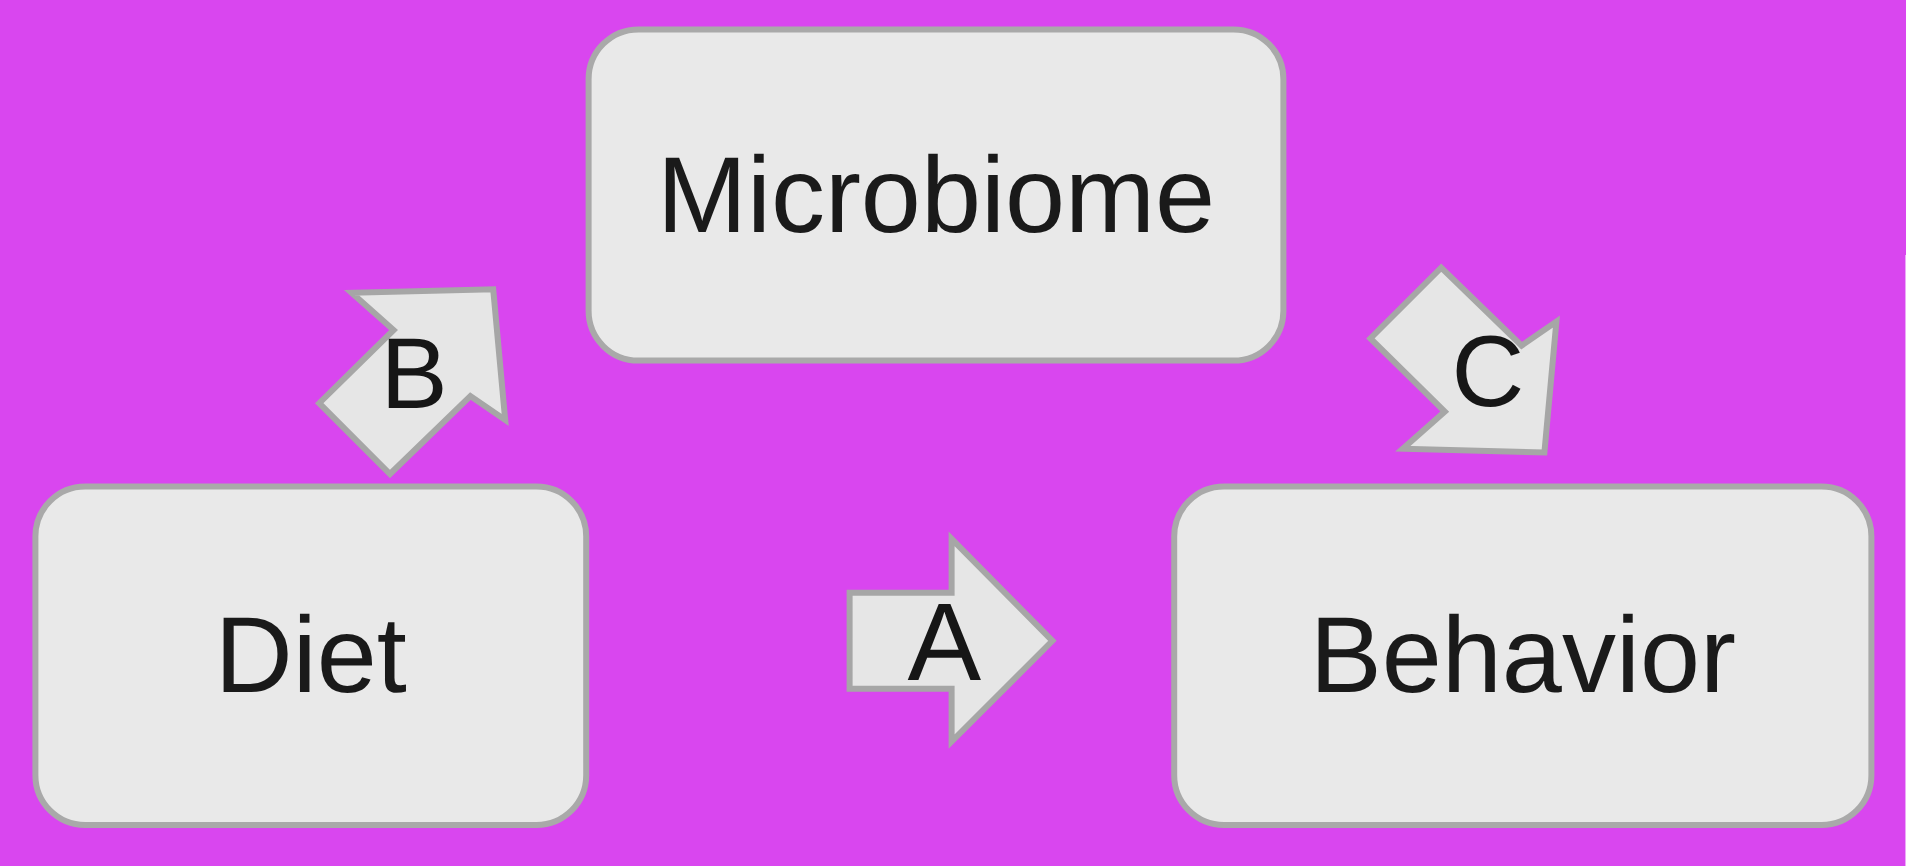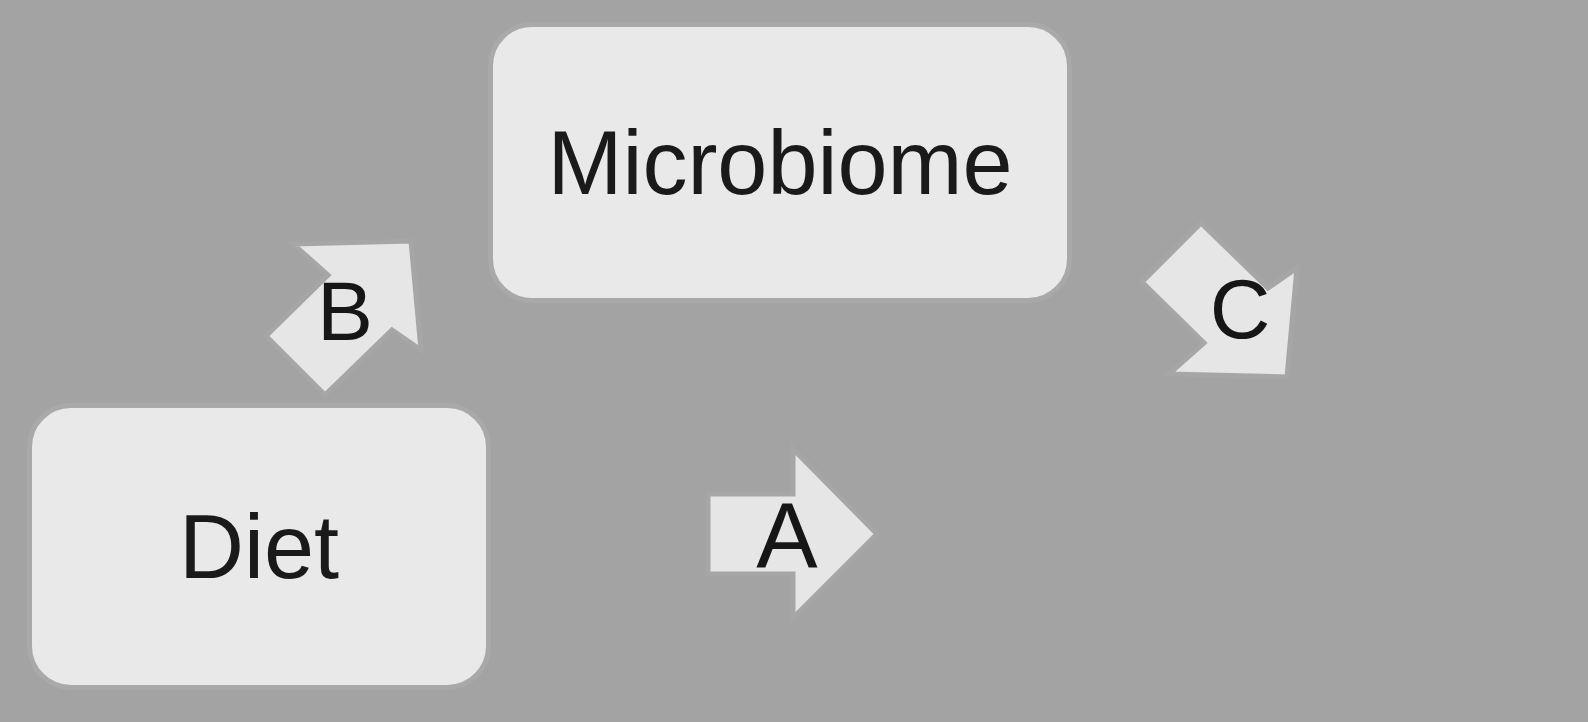--- a/index.html
+++ b/index.html
@@ -5,21 +5,21 @@
 <style>
   html, body {
     margin: 0;
     padding: 0;
     background: #ffffff;
   }
   .stage {
     position: relative;
     width: 1588px;
     height: 722px;
-    background: #a3a3a3;
+    background: #d946ef;
     overflow: hidden;
     font-family: "Liberation Sans", sans-serif;
   }
   .node {
     position: absolute;
     box-sizing: border-box;
     background: #e9e9e9;
     border: 5px solid #a9a9a9;
     border-radius: 44px;
     display: flex;
@@ -66,20 +66,23 @@
 <div class="stage">
 
   <div class="node node-microbiome">
     <span>Microbiome</span>
   </div>
 
   <div class="node node-diet">
     <span>Diet</span>
   </div>
 
+  <div class="node node-behavior">
+    <span>Behavior</span>
+  </div>
 
   <svg class="arrow-svg arrow-a" viewBox="0 0 175 175" aria-hidden="true">
     <polygon points="3,48 88,48 88,3 172,88 88,172 88,128 3,128"></polygon>
   </svg>
 
   <svg class="arrow-svg arrow-b" viewBox="0 0 168 168" aria-hidden="true">
     <polygon points="151,7 161,116 132,96 65,161 6,102 68,41 33,10"></polygon>
   </svg>
 
   <svg class="arrow-svg arrow-c" viewBox="0 0 168 168" aria-hidden="true">

